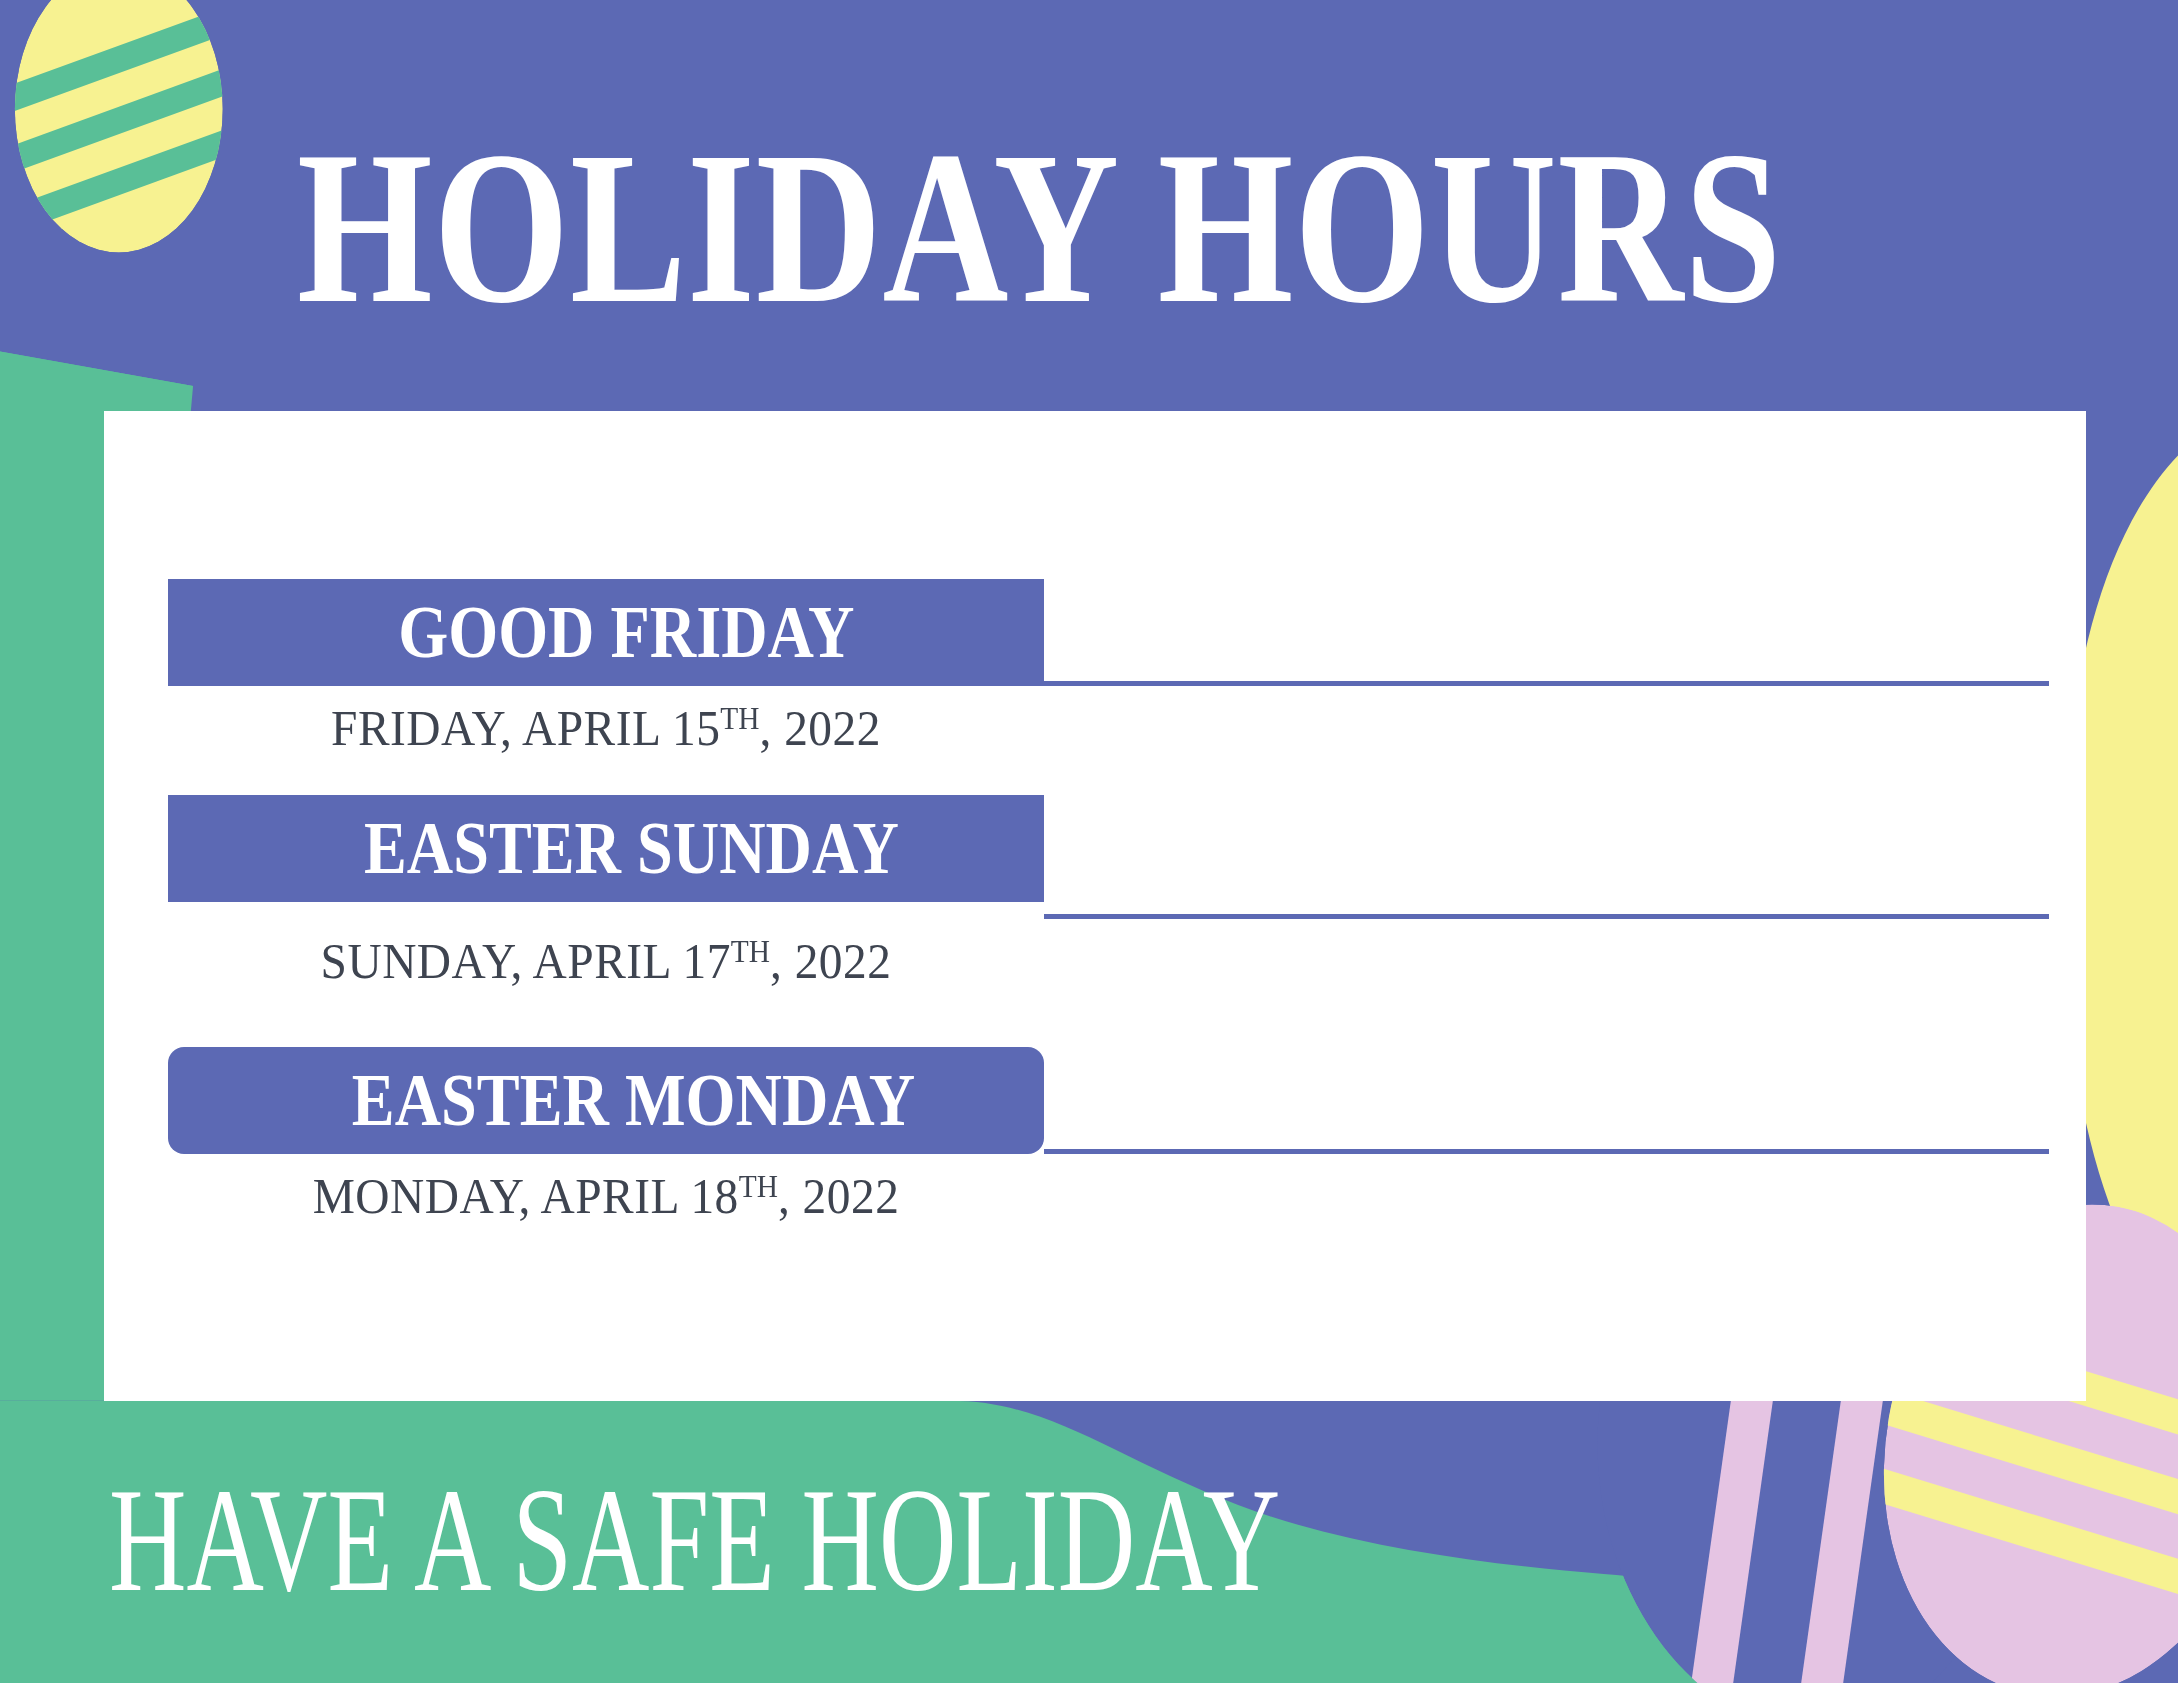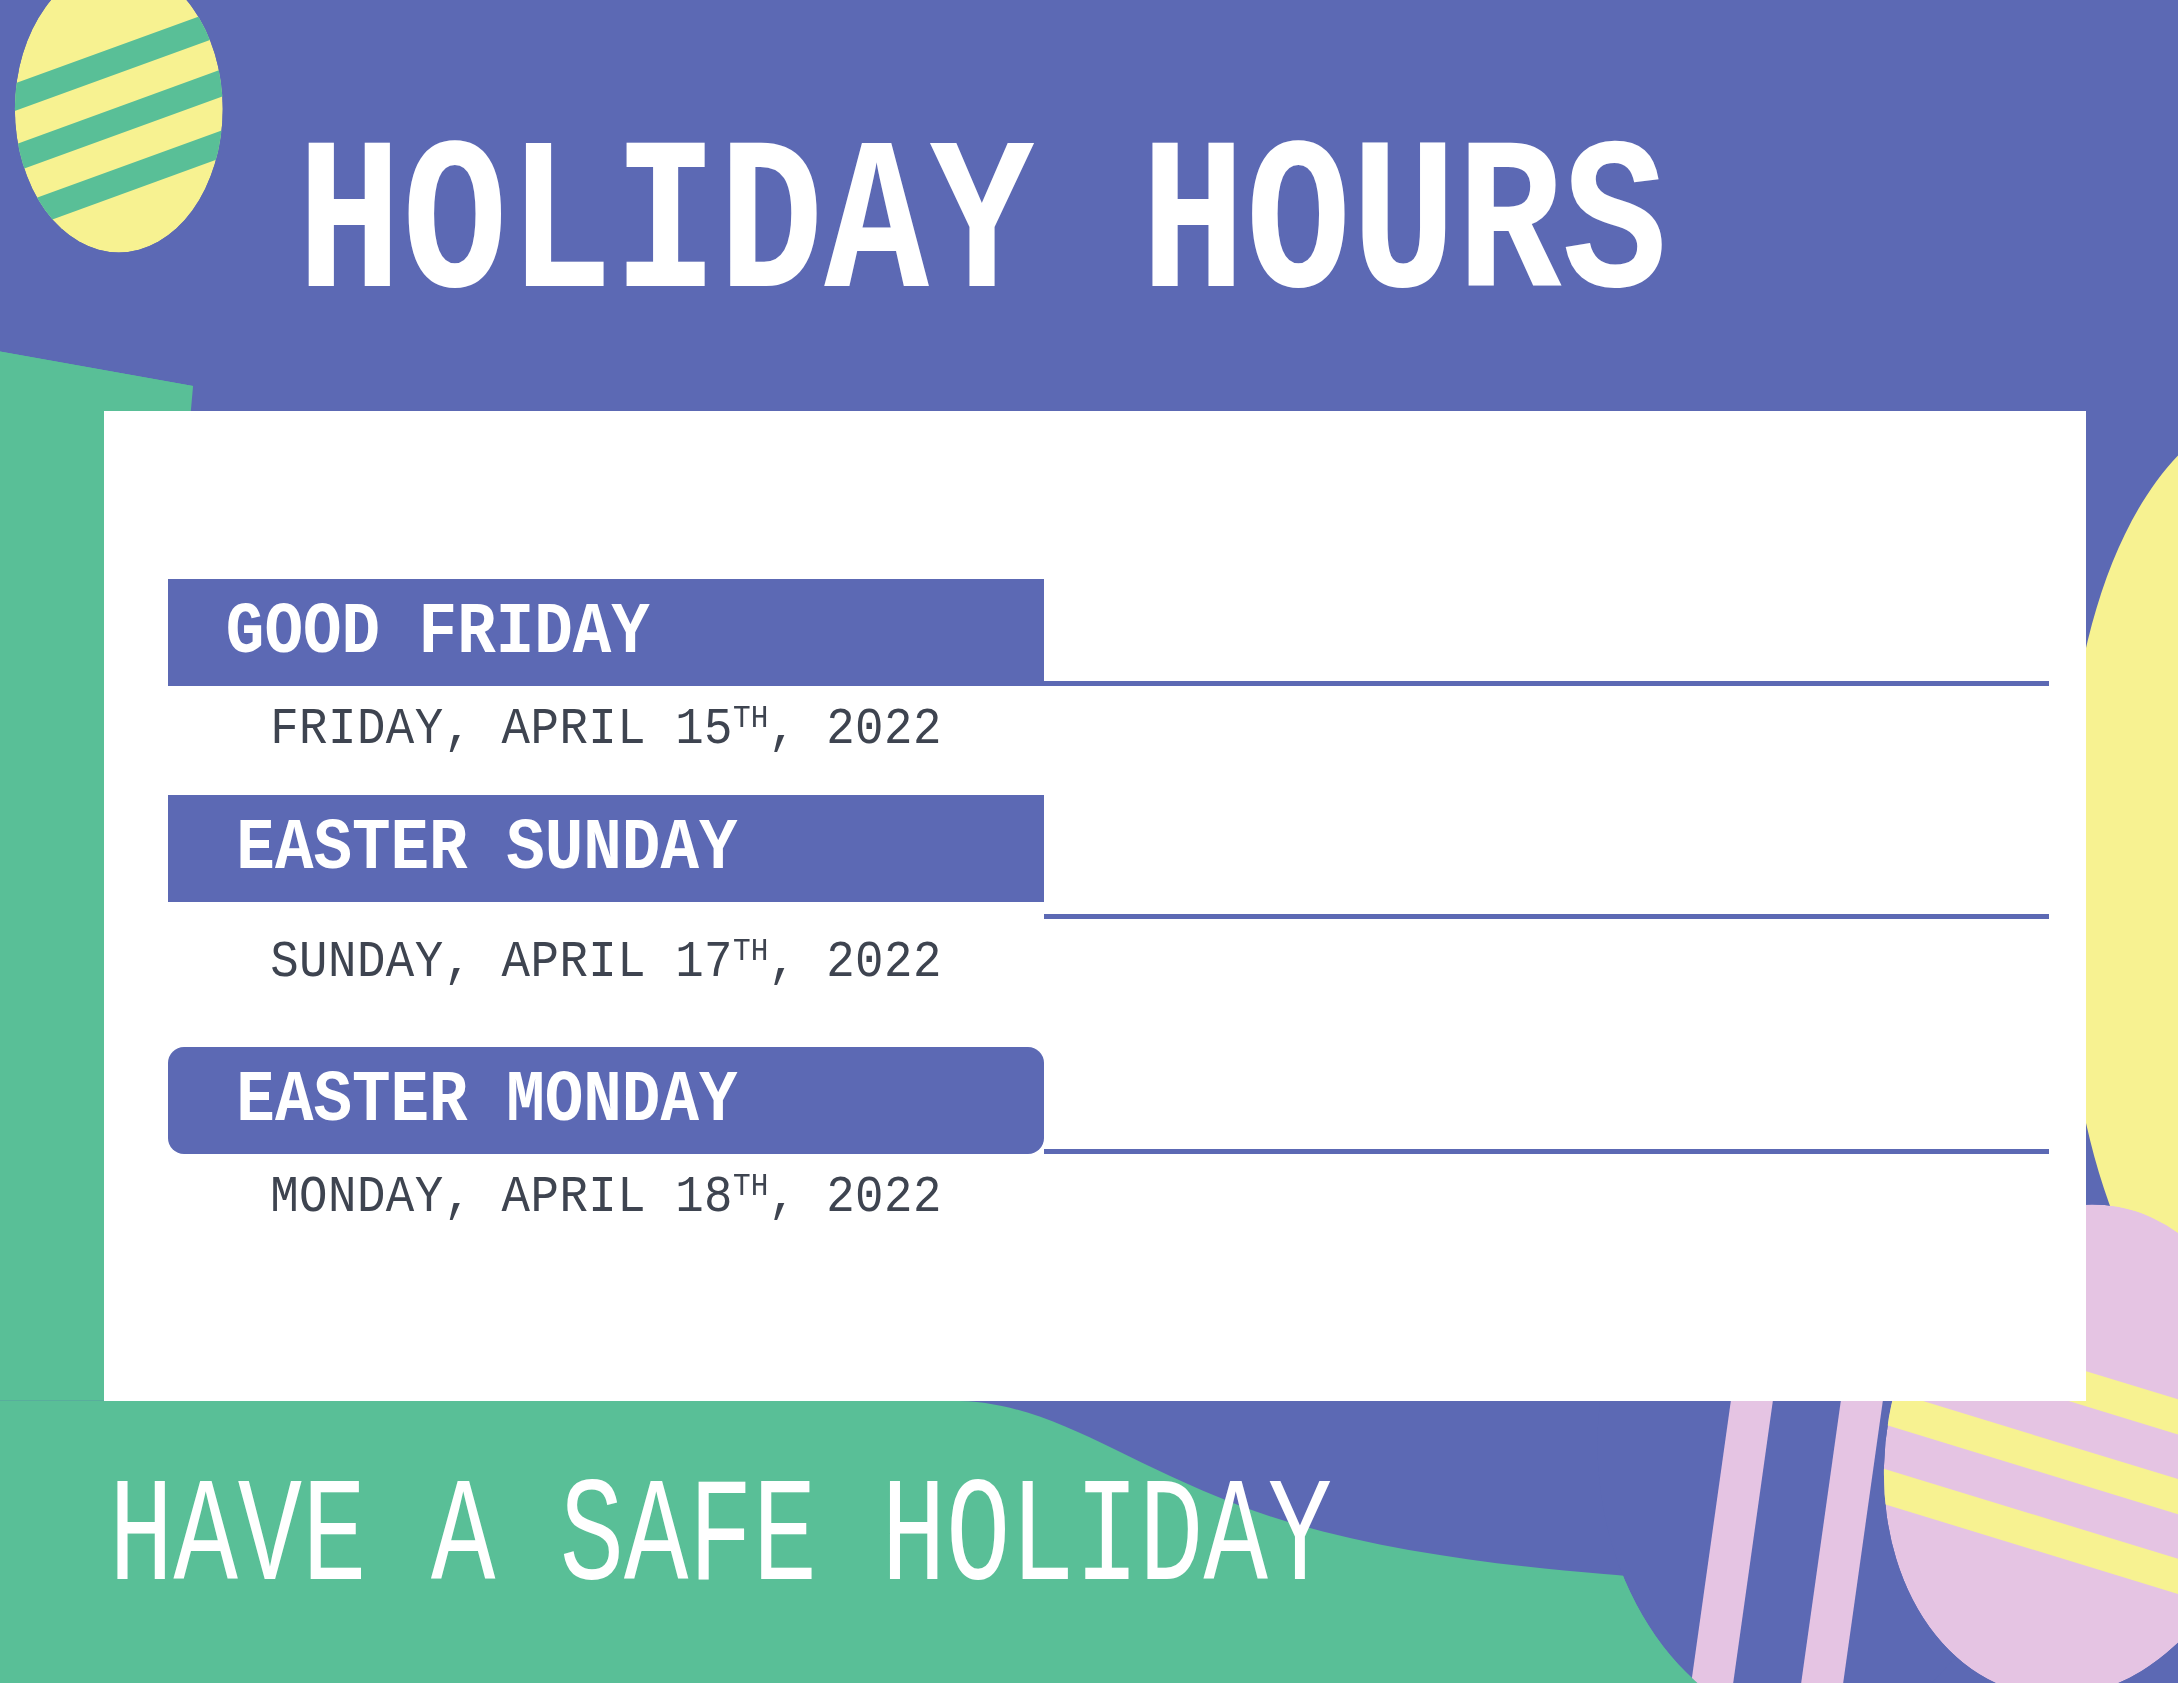--- a/index.html
+++ b/index.html
@@ -7,21 +7,21 @@
     padding: 0;
     background: #ffffff;
   }
 
   #poster {
     position: relative;
     width: 2178px;
     height: 1683px;
     overflow: hidden;
     background: #5C69B4;
-    font-family: Liberation Mono, monospace;
+    font-family: Liberation Serif, serif;
   }
 
   
   .bg-layer {
     position: absolute;
     inset: 0;
     width: 2178px;
     height: 1683px;
   }
 
@@ -72,21 +72,21 @@
 
   .row-bar {
     position: absolute;
     left: 168px;
     width: 876px;
     height: 107px;
     background: #5C69B4;
     box-sizing: border-box;
     display: flex;
     align-items: center;
-    justify-content: flex-start;
+    justify-content: center;
     padding-right: 22px;
   }
 
   .row-bar-label {
     color: #FFFFFF;
     font-size: 73px;
     line-height: 77px;
     font-weight: bold;
     white-space: nowrap;
     transform: scaleX(0.88);

